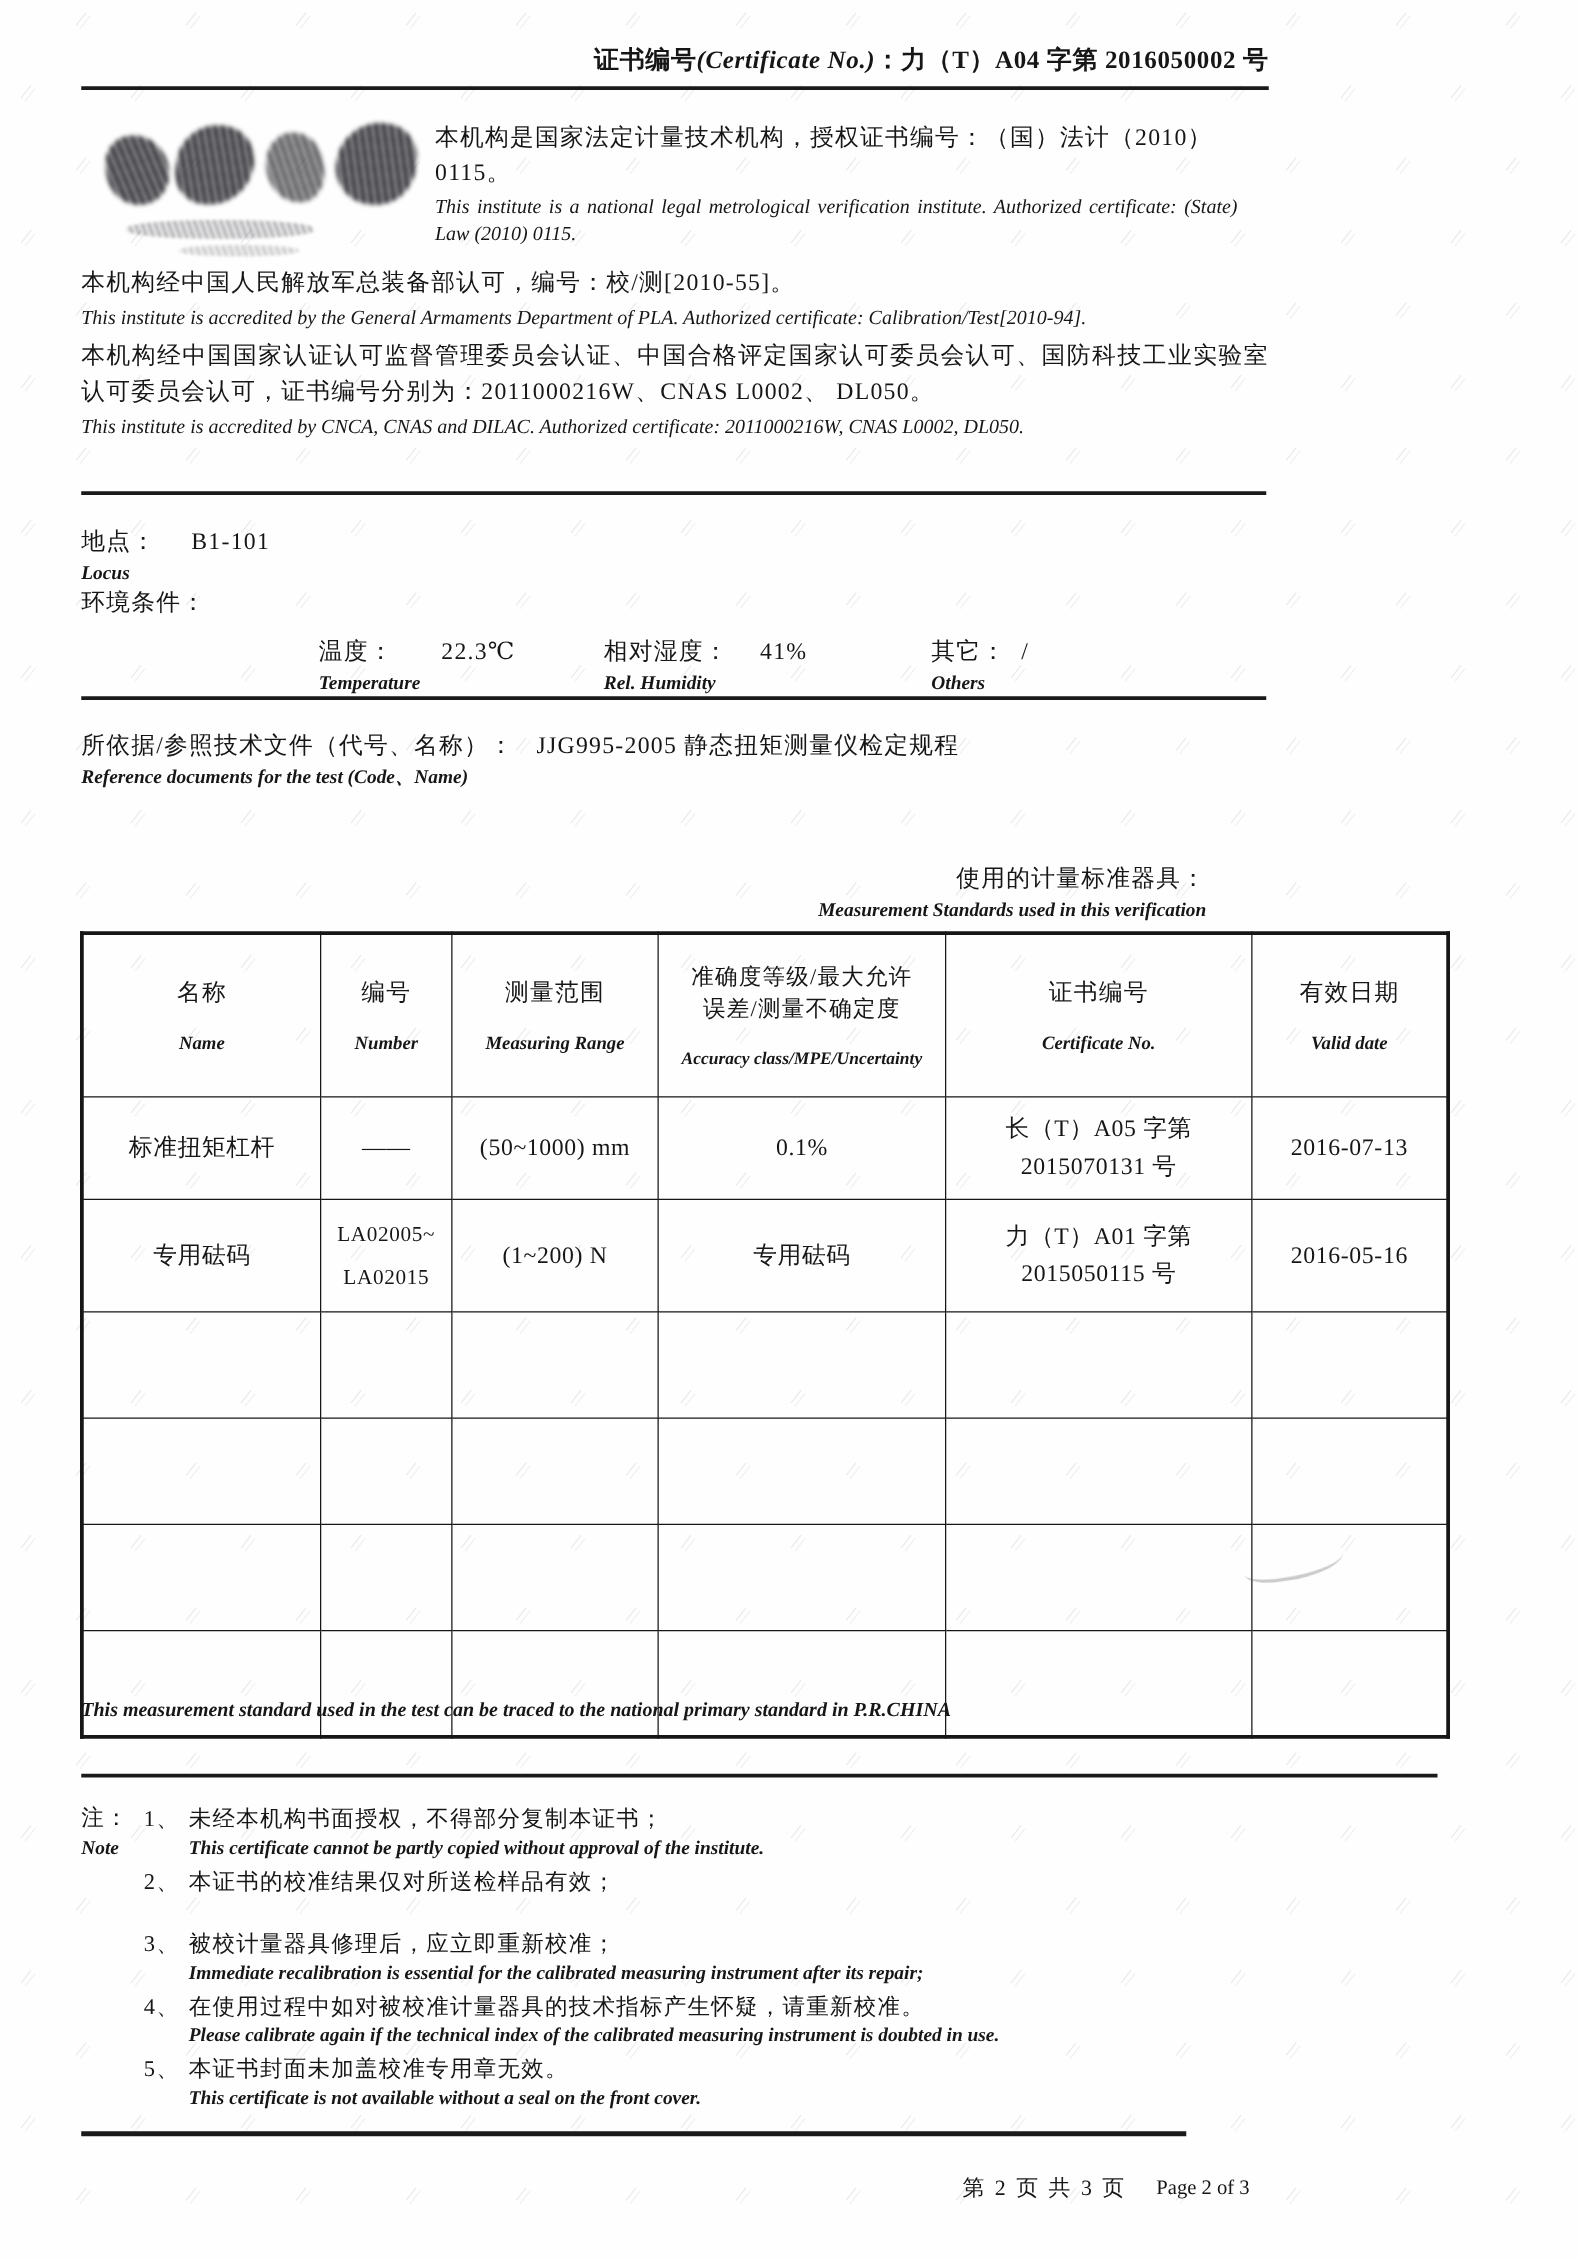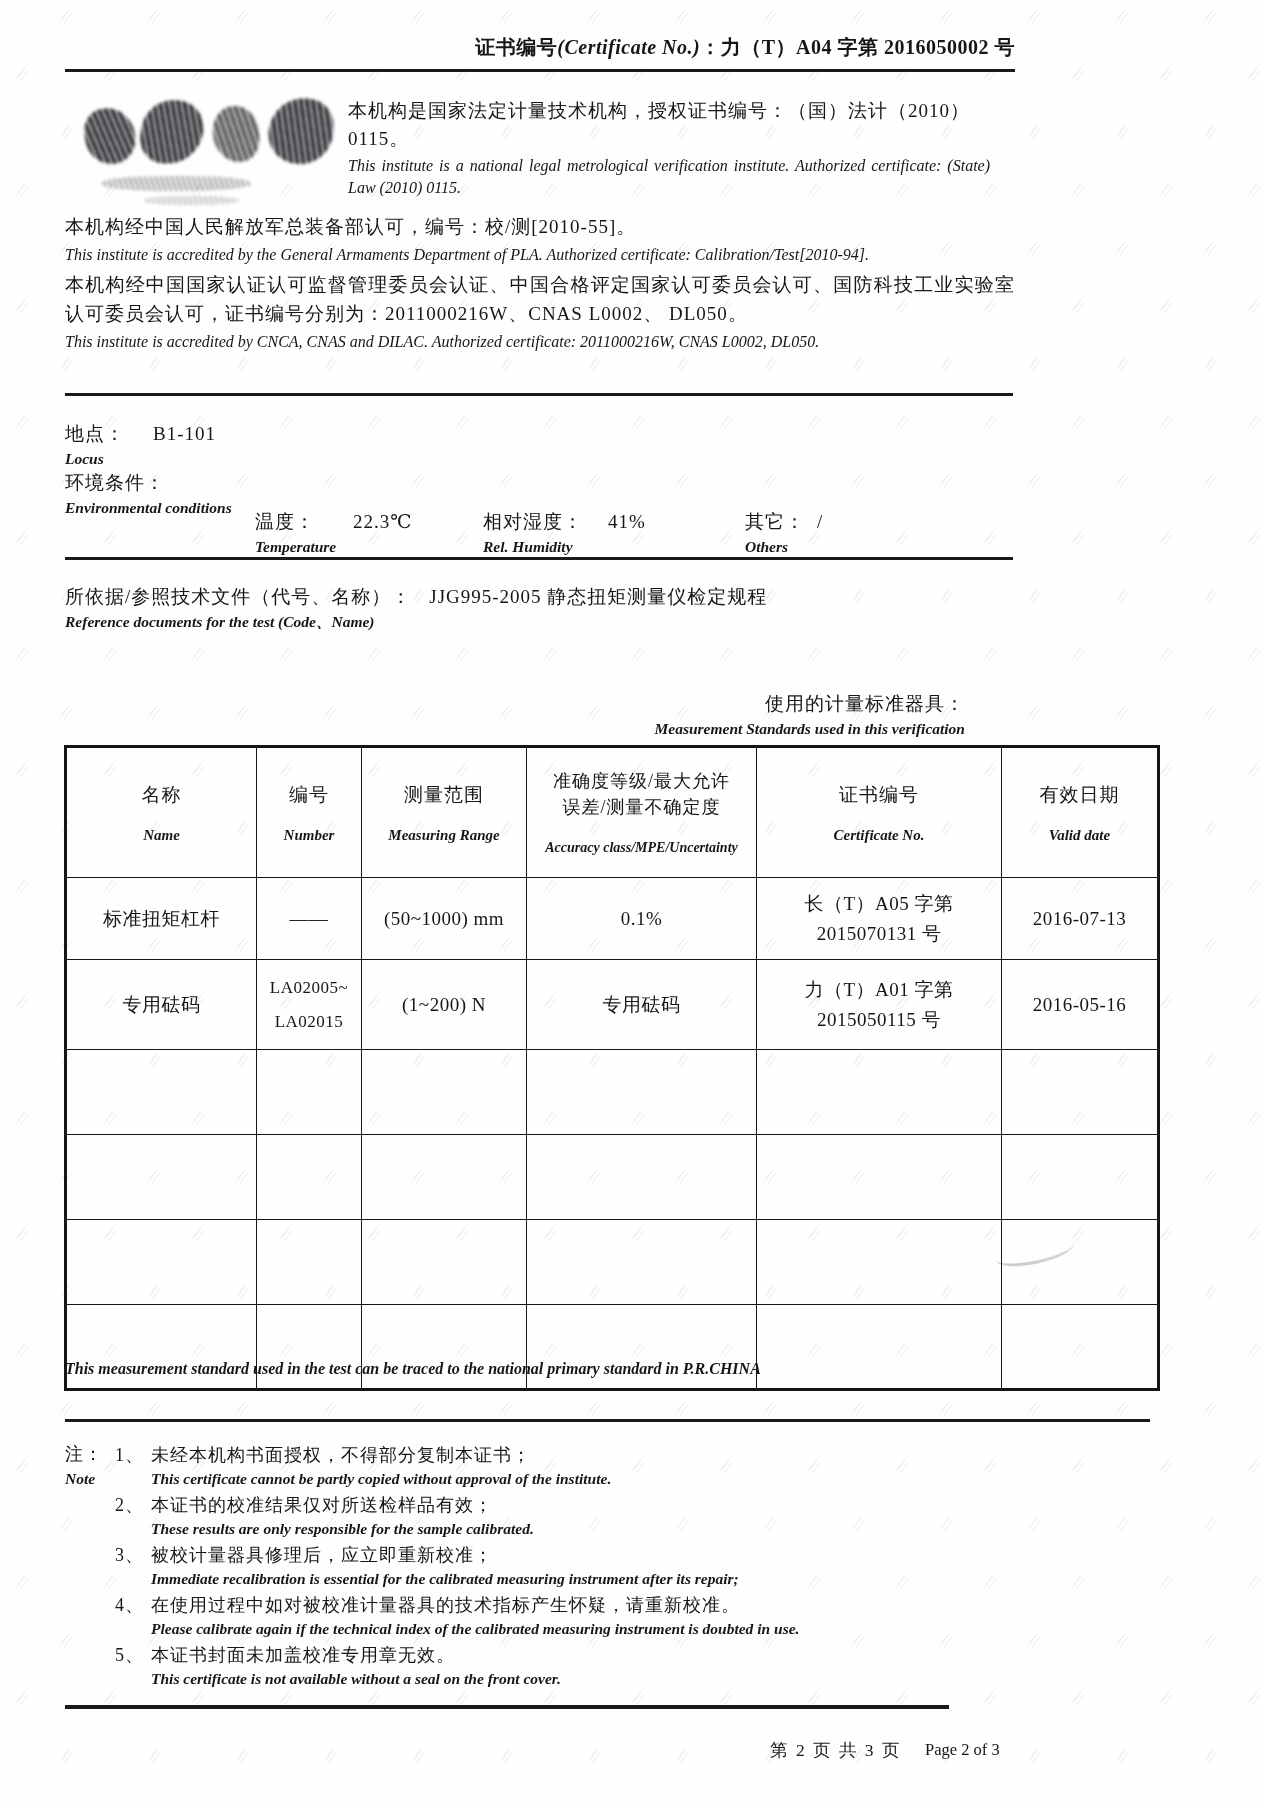--- a/index.html
+++ b/index.html
@@ -606,21 +606,20 @@
     </div>
 
     <div class="rule hr1"></div>
 
     <div class="abs locus-block">
       <div class="zh">
         <span>地点：</span><span class="inline-gap">B1-101</span>
       </div>
       <div class="en-bi">Locus</div>
       <div class="zh">环境条件：</div>
-      <div class="en-bi">Environmental conditions</div>
     </div>
 
     <div class="abs env-row">
       <div class="env-group env-t">
         <div class="zh">
           <span>温度：</span><span style="margin-left:38px">22.3℃</span>
         </div>
         <div class="en-bi">Temperature</div>
       </div>
       <div class="env-group env-h">
@@ -759,21 +758,20 @@
             <span class="note-num">1、</span>
             <span>未经本机构书面授权，不得部分复制本证书；</span>
           </div>
           <div class="note-en-line en-bi">This certificate cannot be partly copied without approval of the institute.</div>
         </div>
         <div class="note-item">
           <div class="note-zh-line">
             <span class="note-num">2、</span>
             <span>本证书的校准结果仅对所送检样品有效；</span>
           </div>
-          <div class="note-en-line en-bi">These results are only responsible for the sample calibrated.</div>
         </div>
         <div class="note-item">
           <div class="note-zh-line">
             <span class="note-num">3、</span>
             <span>被校计量器具修理后，应立即重新校准；</span>
           </div>
           <div class="note-en-line en-bi">Immediate recalibration is essential for the calibrated measuring instrument after its repair;</div>
         </div>
         <div class="note-item">
           <div class="note-zh-line">

